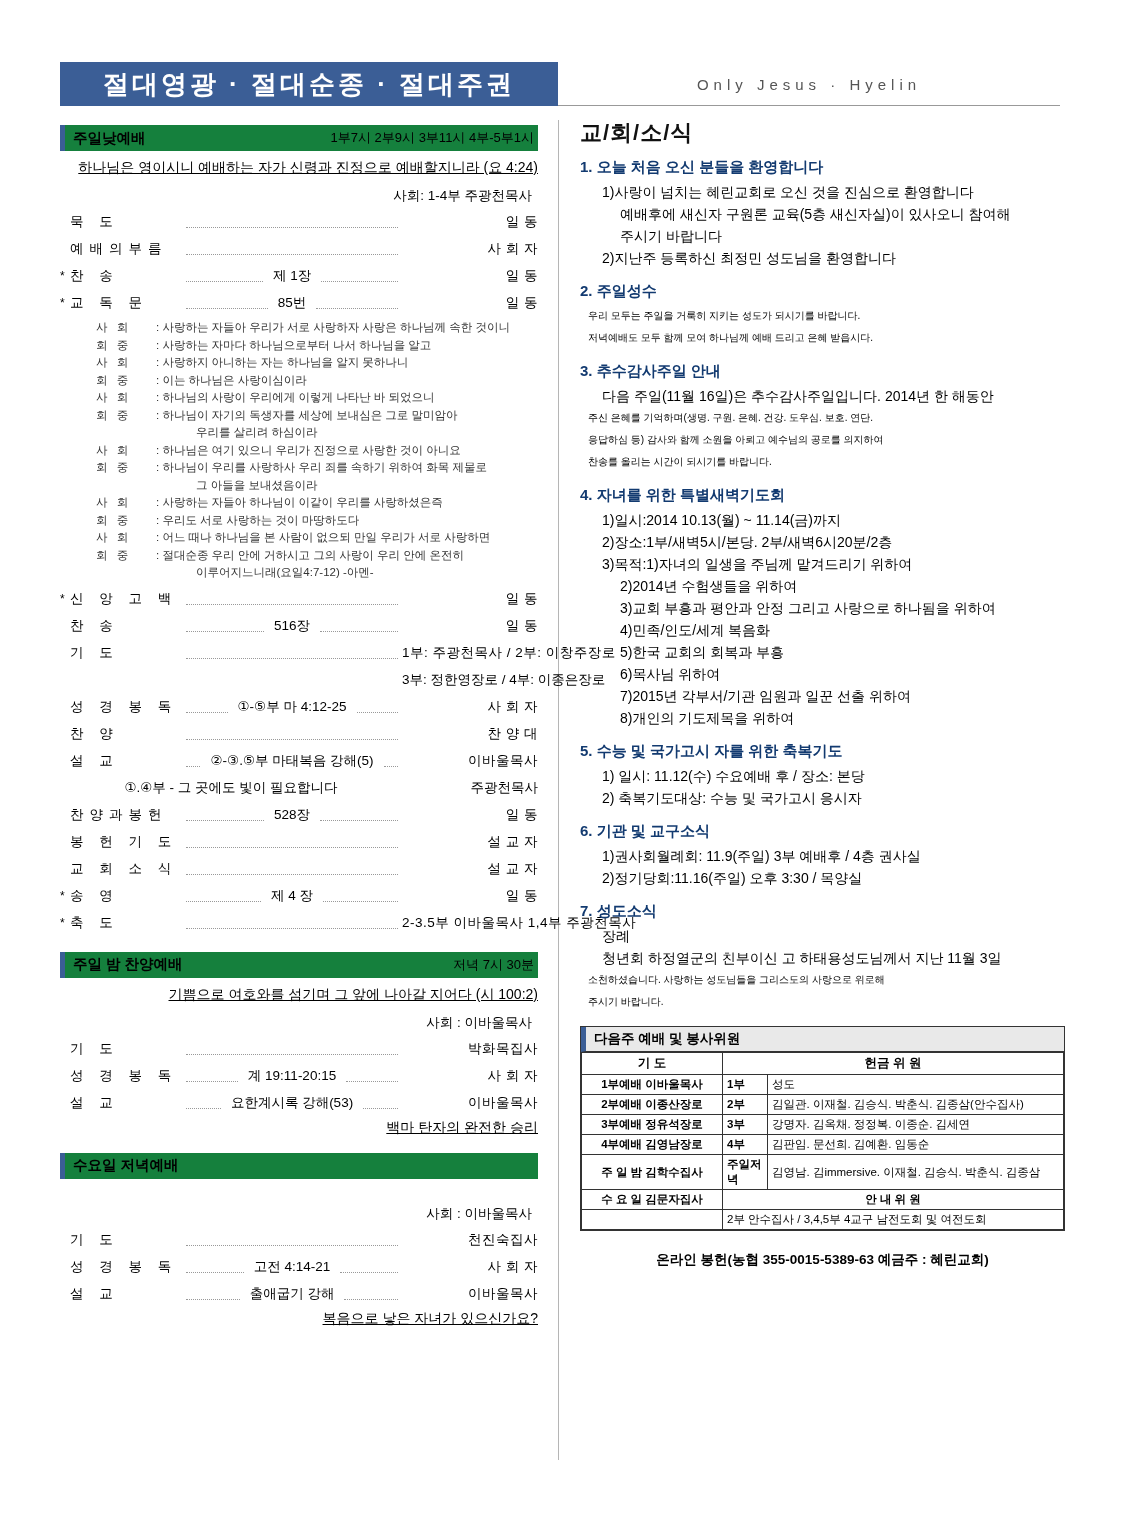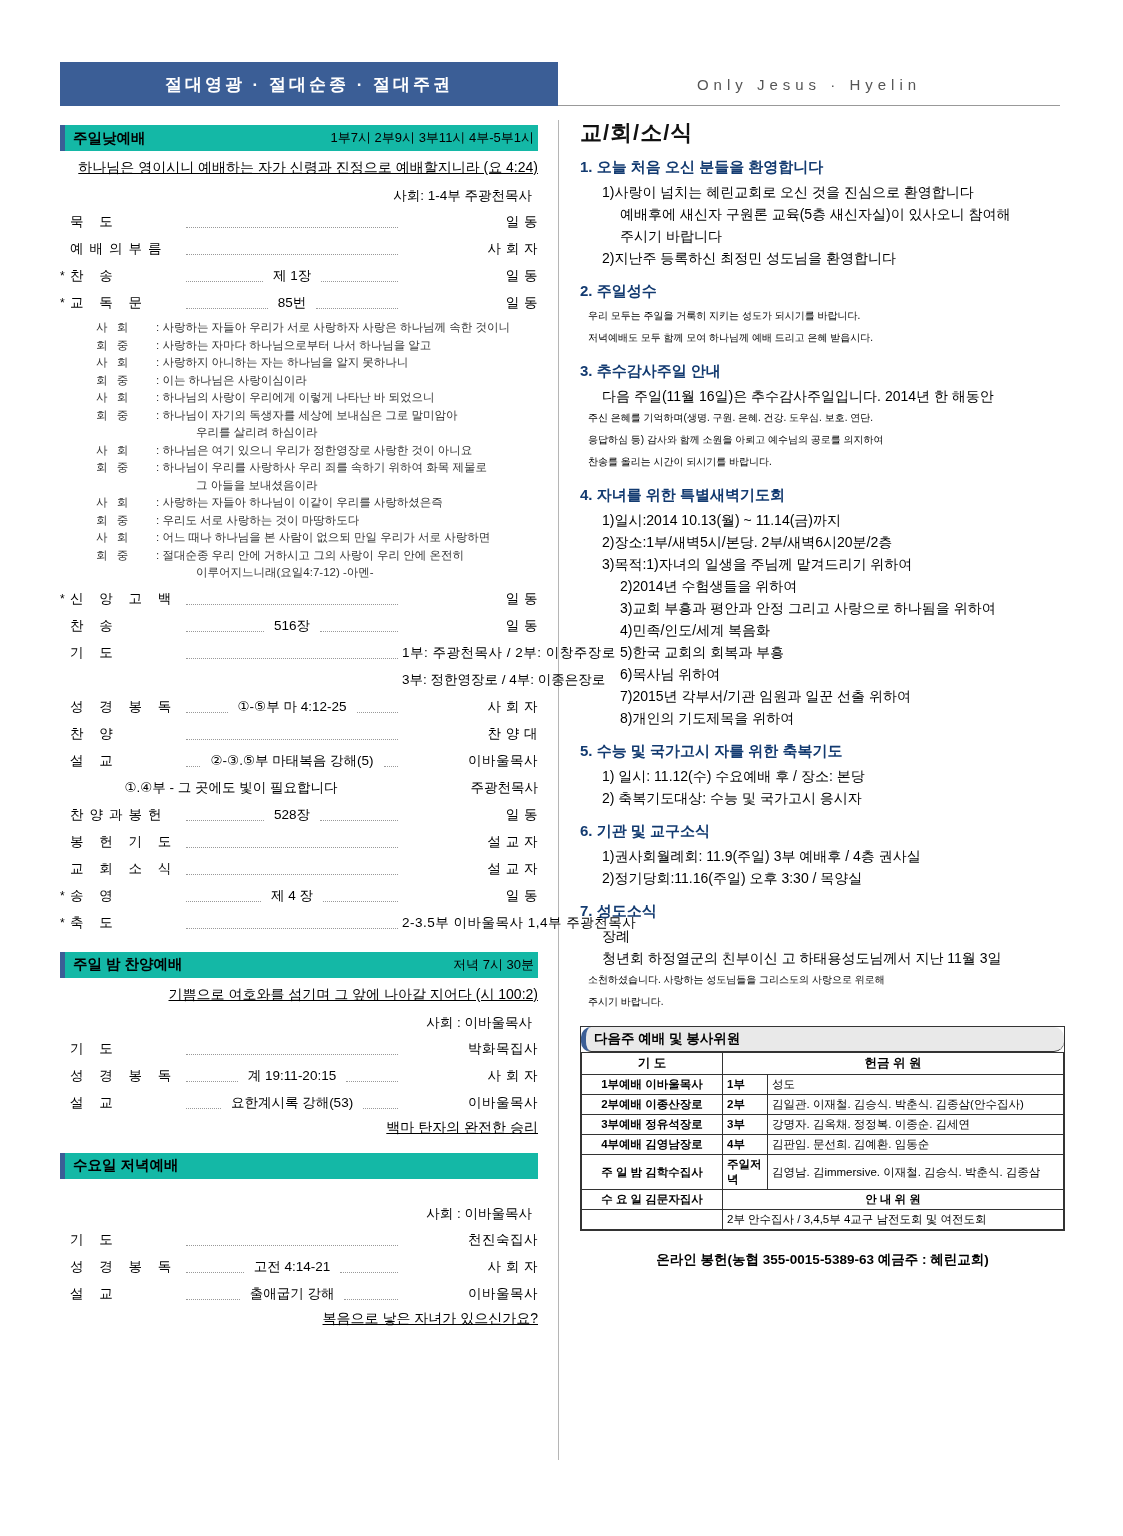--- a/index.html
+++ b/index.html
@@ -11,37 +11,37 @@
     overflow:hidden;
   }
   .page{position:relative;width:1123px;height:1536px;}
 
   
   .header{position:absolute;left:60px;top:62px;width:1000px;height:44px;}
   .header-band{
     position:absolute;left:0;top:0;width:498px;height:44px;
     background:#3b5e96;color:#fff;
     display:flex;align-items:center;justify-content:center;
-    letter-spacing:3px;font-size:17px;font-weight:bold;
+    letter-spacing:3px;font-size:26px;font-weight:bold;
   }
   .header-right{
     position:absolute;left:498px;top:0;width:502px;height:44px;
     display:flex;align-items:center;justify-content:center;
     color:#555;font-size:15px;letter-spacing:5px;
   }
   .header-rule{position:absolute;left:498px;top:43px;width:502px;height:1px;background:#999;}
 
   
   .left-col{position:absolute;left:60px;top:125px;width:478px;}
   .right-col{position:absolute;left:580px;top:118px;width:485px;}
   .vrule{position:absolute;left:558px;top:120px;width:1px;height:1340px;background:#b5b5b5;}
 
   
   .sec-bar{
-    position:relative;height:26px;background:#14b8a6;
+    position:relative;height:26px;background:#15803d;
     border-left:5px solid #3b5e96;
     display:flex;align-items:center;
     margin-bottom:4px;
   }
   .sec-bar .t{font-size:14.5px;font-weight:bold;padding-left:8px;}
   .sec-bar .r{margin-left:auto;font-size:13px;padding-right:4px;}
 
   .verse{text-align:right;font-size:14px;margin:8px 0 10px 0;text-decoration:underline;}
   .sahoe{text-align:right;font-size:13.5px;margin:2px 0 6px 0;padding-right:6px;}
 
@@ -70,21 +70,21 @@
   
   .news-title{font-size:22px;font-weight:bold;letter-spacing:1px;margin:0 0 10px 0;color:#111;}
   .item{margin-bottom:13px;}
   .item > .h{font-size:15px;font-weight:bold;color:#123a70;margin-bottom:4px;}
   .item .l1{font-size:14px;line-height:22px;padding-left:22px;}
   .item .l2{font-size:14px;line-height:22px;padding-left:40px;}
   .item .l0{font-size:10px;line-height:22px;padding-left:8px;}
 
   
   .duty{margin-top:8px;border:1px solid #333;width:485px;box-sizing:border-box;}
-  .duty .bar{background:#e9e9e9;border-left:5px solid #3b5e96;height:24px;display:flex;align-items:center;font-size:13.5px;font-weight:bold;padding-left:8px;border-bottom:1px solid #333;border-radius:10px;}
+  .duty .bar{background:#e9e9e9;border-left:5px solid #3b5e96;height:24px;display:flex;align-items:center;font-size:13.5px;font-weight:bold;padding-left:8px;border-bottom:1px solid #333;}
   .duty table{border-collapse:collapse;width:100%;font-size:11.5px;}
   .duty td,.duty th{border:1px solid #333;padding:2px 4px;}
   .duty th{background:#fff;font-weight:bold;text-align:center;font-size:12.5px;}
   .duty .lcol{width:132px;text-align:center;font-weight:bold;}
   .duty .pnum{width:36px;text-align:left;font-weight:bold;}
   .center{text-align:center;}
   .bold{font-weight:bold;}
   .online{margin-top:20px;text-align:center;font-size:13.5px;font-weight:bold;}
 </style>
 </head>
@@ -163,21 +163,21 @@
         </div>
         <div class="ln">
           <span class="lbl">회   중</span>
           <span class="txt">: 하나님이 자기의 독생자를 세상에 보내심은 그로 말미암아</span>
         </div>
         <div class="ln">
           <span class="cont">우리를 살리려 하심이라</span>
         </div>
         <div class="ln">
           <span class="lbl">사   회</span>
-          <span class="txt">: 하나님은 여기 있으니 우리가 정한영장로 사랑한 것이 아니요</span>
+          <span class="txt">: 하나님은 여기 있으니 우리가 진정으로 사랑한 것이 아니요</span>
         </div>
         <div class="ln">
           <span class="lbl">회   중</span>
           <span class="txt">: 하나님이 우리를 사랑하사 우리 죄를 속하기 위하여 화목 제물로</span>
         </div>
         <div class="ln">
           <span class="cont">그 아들을 보내셨음이라</span>
         </div>
         <div class="ln">
           <span class="lbl">사   회</span>

